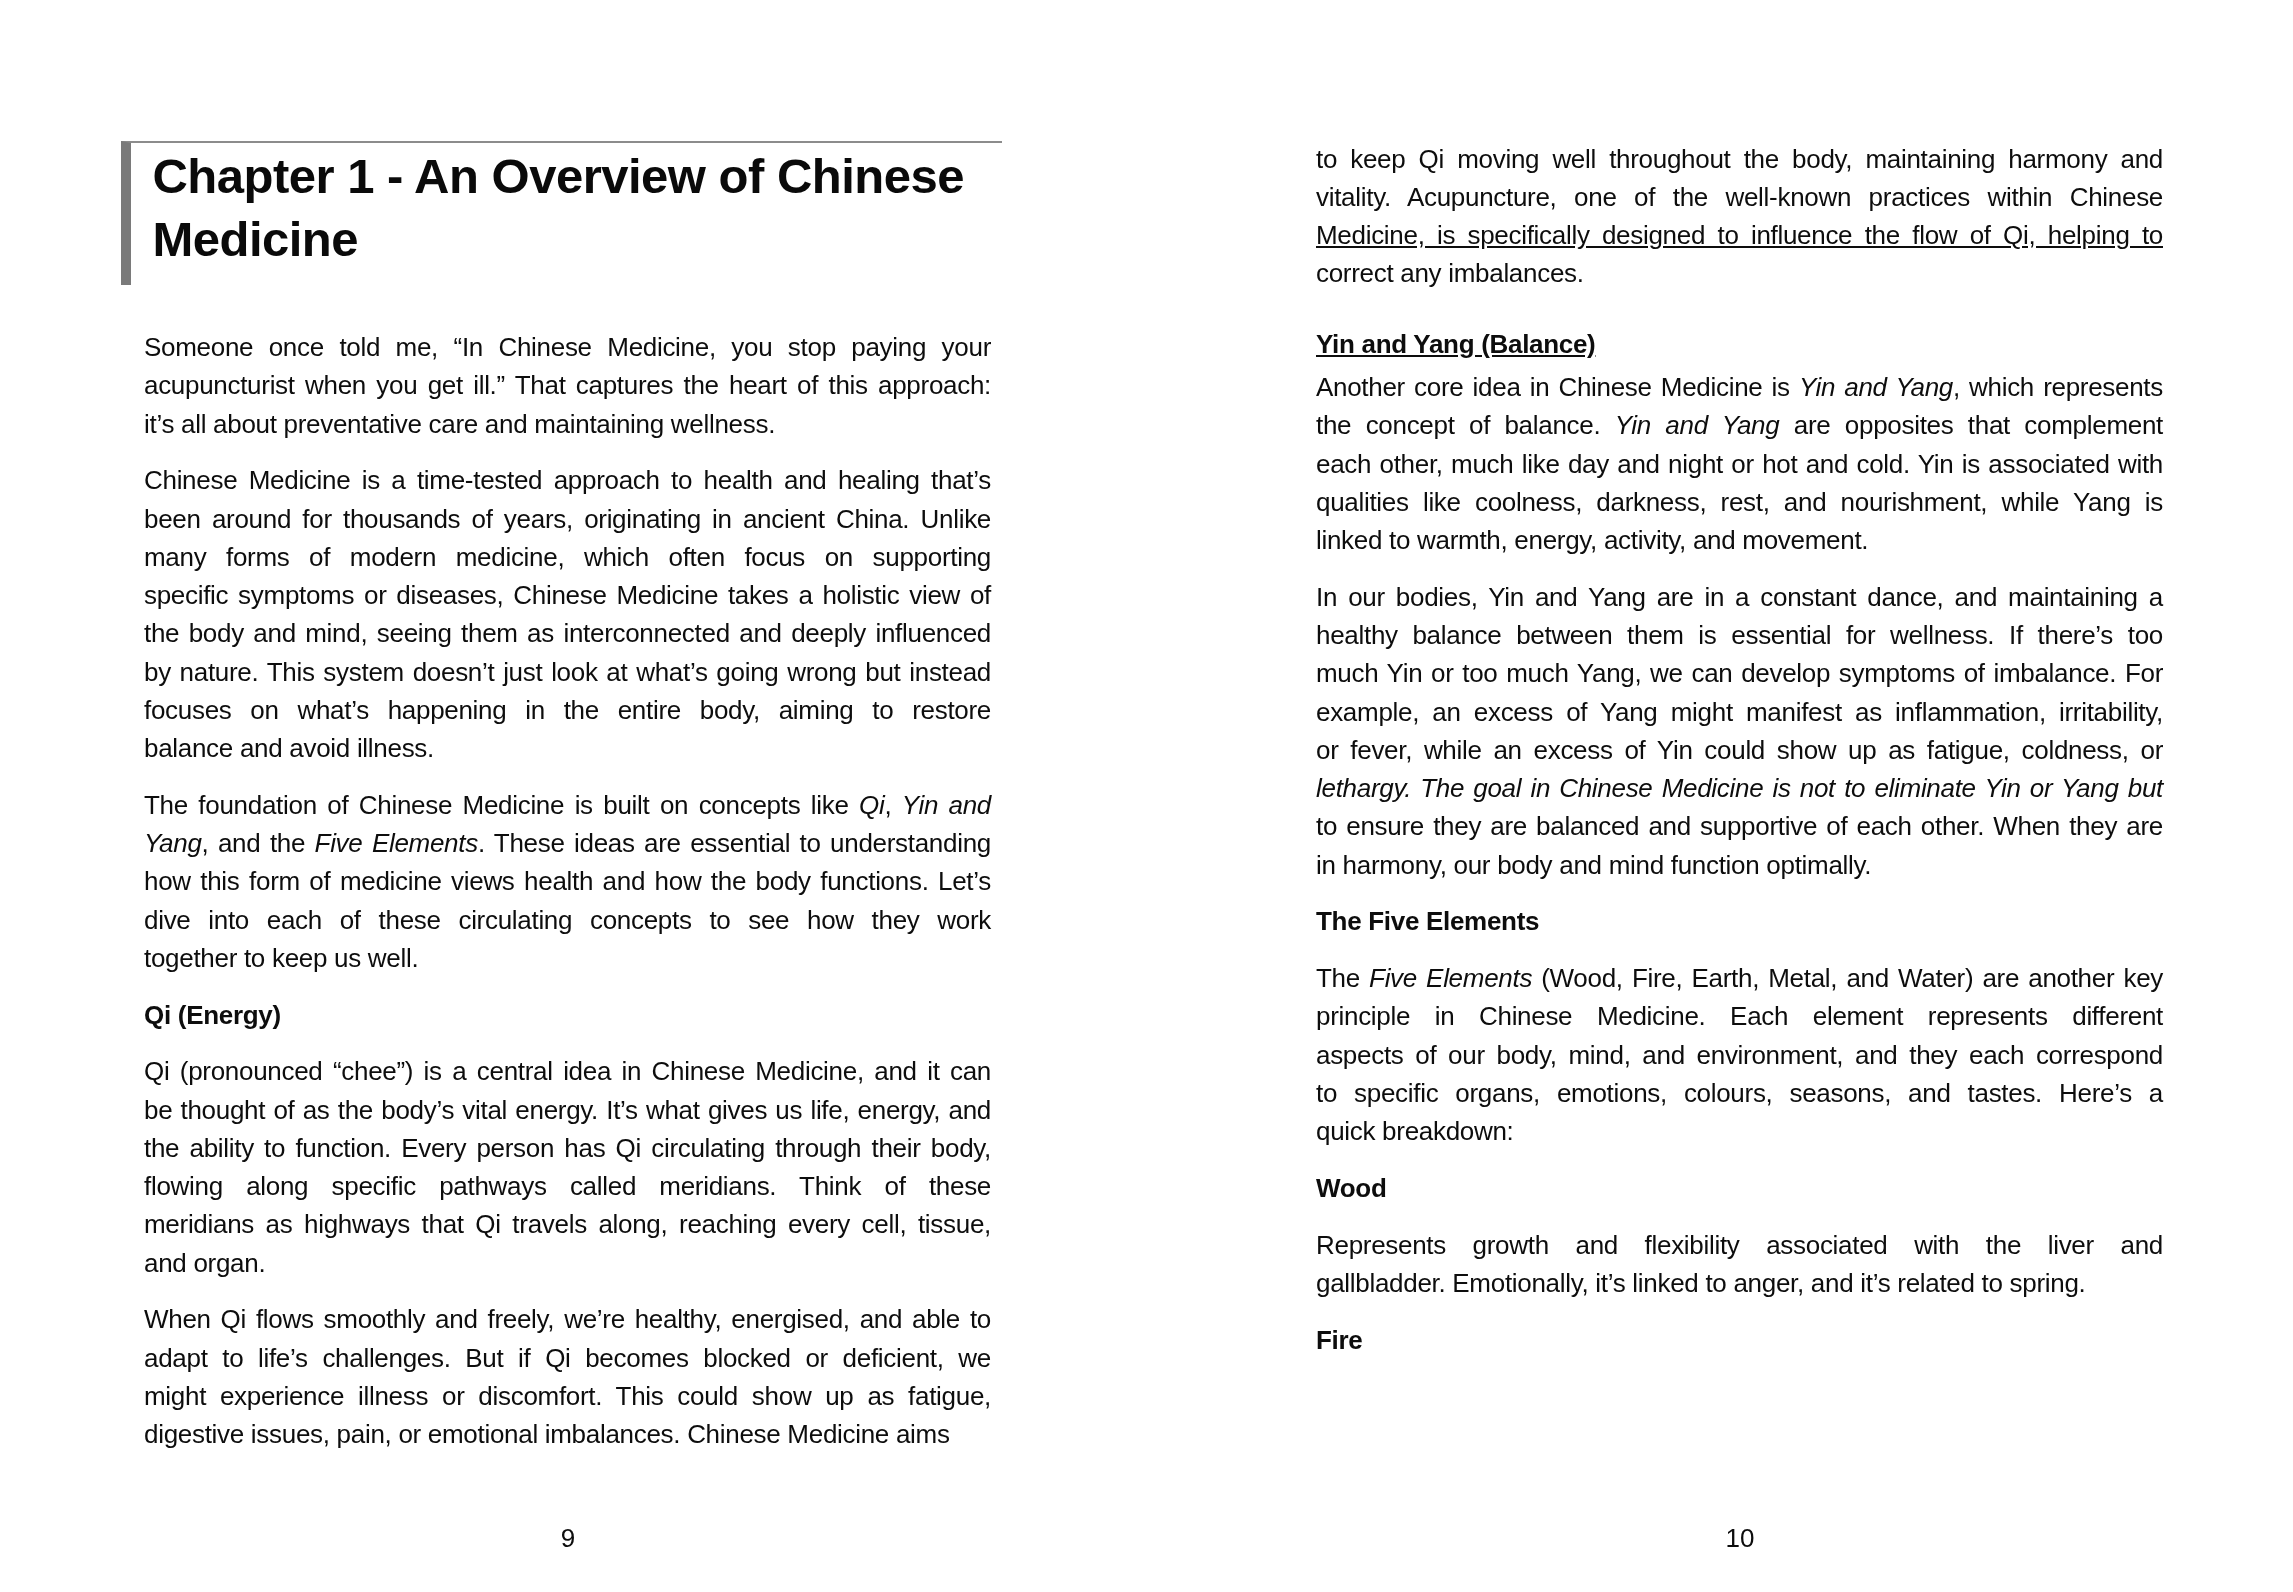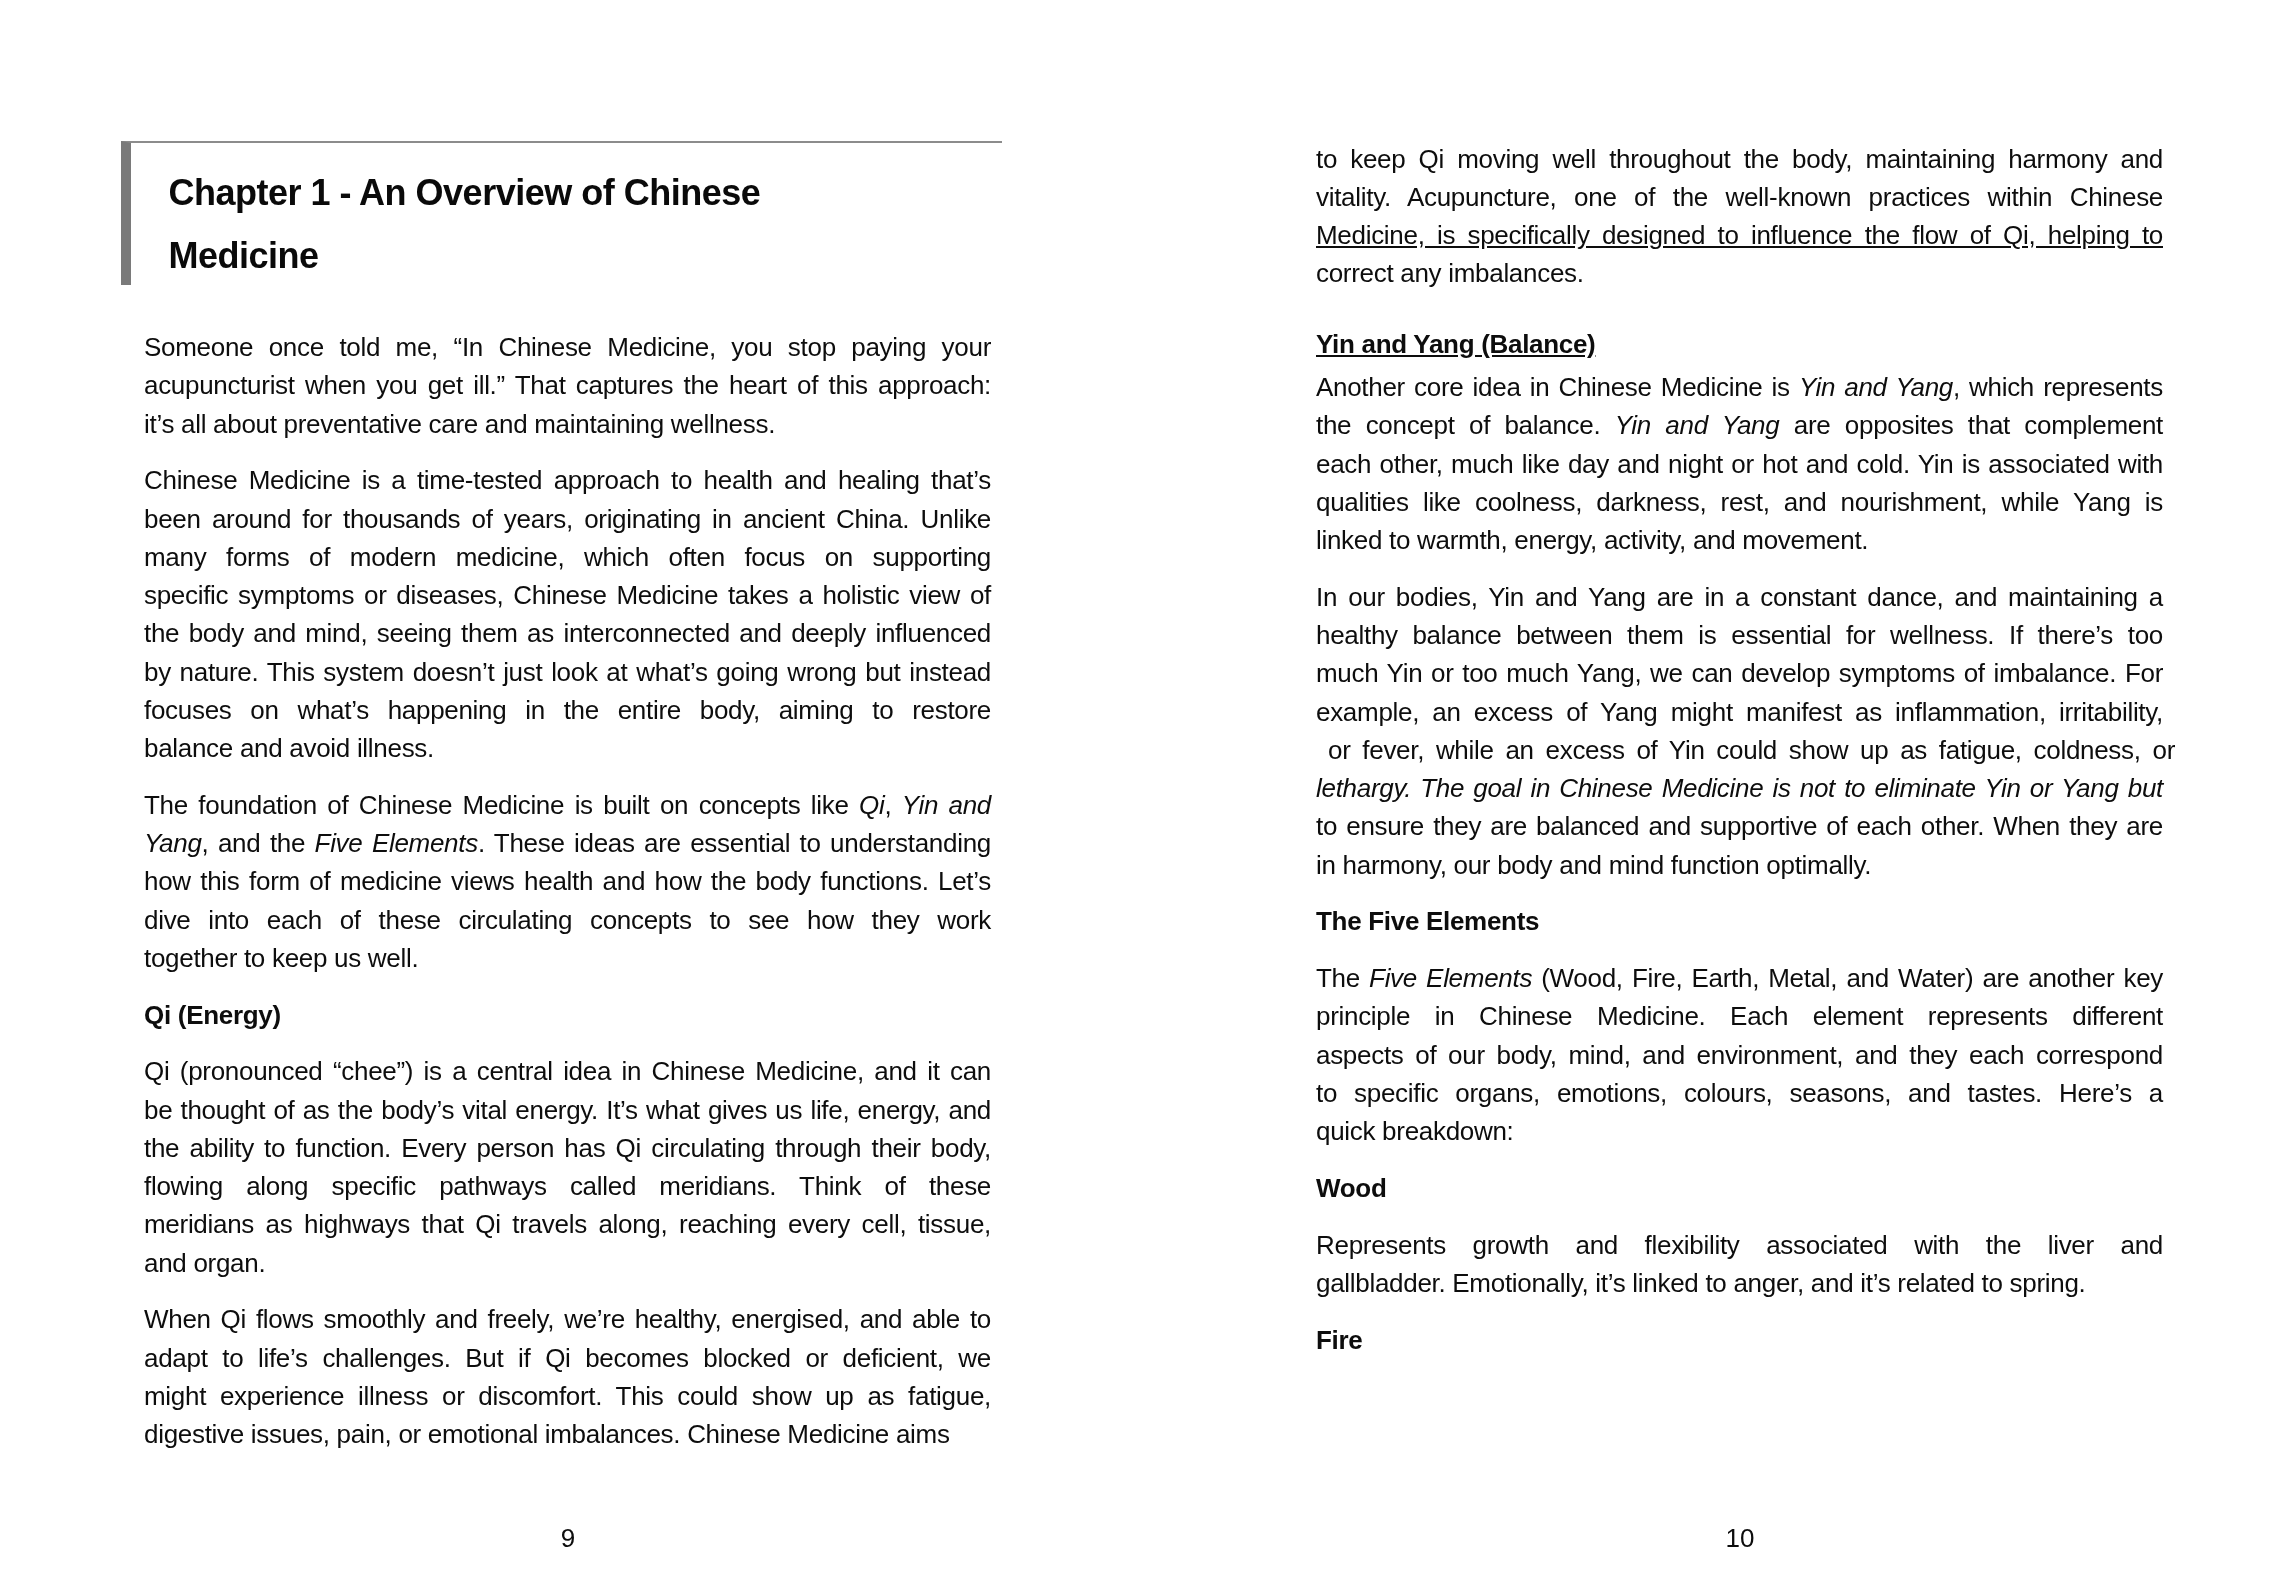--- a/index.html
+++ b/index.html
@@ -4,22 +4,22 @@
 <style>
   html, body { margin: 0; padding: 0; background: #ffffff; }
   body { width: 2293px; height: 1592px; position: relative; overflow: hidden;
          font-family: "Liberation Sans", "DejaVu Sans", sans-serif; color: #0d0d0d; }
   .page { position: absolute; top: 0; height: 1592px; width: 1147px; }
   #page-left { left: 0; }
   #page-right { left: 1147px; }
 
   .heading-box { position: absolute; left: 121px; top: 141px; width: 881px; height: 144px;
                  border-left: 10.3px solid #7a7a7a; border-top: 2.8px solid #8c8c8c; box-sizing: border-box; }
-  .chapter-title { position: absolute; left: 21.4px; top: 1.9px; width: 839px; margin: 16px;
-                   font-size: 36px; line-height: 63px; font-weight: bold; letter-spacing: -0.5px; color: #0a0a0a; }
+  .chapter-title { position: absolute; left: 21.4px; top: 1.9px; width: 839px; margin: 0;
+                   font-size: 49px; line-height: 63px; font-weight: bold; letter-spacing: -0.5px; color: #0a0a0a; }
 
   .line { position: absolute; height: 38px; line-height: 38px; font-size: 26px;
           white-space: nowrap; overflow: visible; letter-spacing: -0.3px; }
   .just { text-align: justify; text-align-last: justify; white-space: normal; }
   .left-col .line { left: 144px; width: 847px; }
   .right-col .line { left: 169px; width: 847px; }
   .sub { font-weight: bold; }
   em { font-style: italic; }
 
   .page-number { position: absolute; top: 1521px; width: 56px; text-align: center;
@@ -93,21 +93,21 @@
         <div class="line just" style="top: 406px;">the concept of balance. <em>Yin and Yang</em> are opposites that complement</div>
         <div class="line just" style="top: 445px;">each other, much like day and night or hot and cold. Yin is associated with</div>
         <div class="line just" style="top: 483px;">qualities like coolness, darkness, rest, and nourishment, while Yang is</div>
         <div class="line" style="top: 521px;">linked to warmth, energy, activity, and movement.</div>
       </div>
       <div>
         <div class="line just" style="top: 578px;">In our bodies, Yin and Yang are in a constant dance, and maintaining a</div>
         <div class="line just" style="top: 616px;">healthy balance between them is essential for wellness. If there’s too</div>
         <div class="line just" style="top: 654px;">much Yin or too much Yang, we can develop symptoms of imbalance. For</div>
         <div class="line just" style="top: 693px;">example, an excess of Yang might manifest as inflammation, irritability,</div>
-        <div class="line just" style="top: 731px; margin-left: 12px;">or fever, while an excess of Yin could show up as fatigue, coldness, or</div>
+        <div class="line just" style="top: 731px;">or fever, while an excess of Yin could show up as fatigue, coldness, or</div>
         <div class="line just" style="top: 769px; font-style: italic;">lethargy. The goal in Chinese Medicine is not to eliminate Yin or Yang but</div>
         <div class="line just" style="top: 807px;">to ensure they are balanced and supportive of each other. When they are</div>
         <div class="line" style="top: 846px;">in harmony, our body and mind function optimally.</div>
       </div>
       <div class="line sub" style="top: 902px;">The Five Elements</div>
       <div>
         <div class="line just" style="top: 959px;">The <em>Five Elements</em> (Wood, Fire, Earth, Metal, and Water) are another key</div>
         <div class="line just" style="top: 997px;">principle in Chinese Medicine. Each element represents different</div>
         <div class="line just" style="top: 1036px;">aspects of our body, mind, and environment, and they each correspond</div>
         <div class="line just" style="top: 1074px;">to specific organs, emotions, colours, seasons, and tastes. Here’s a</div>

